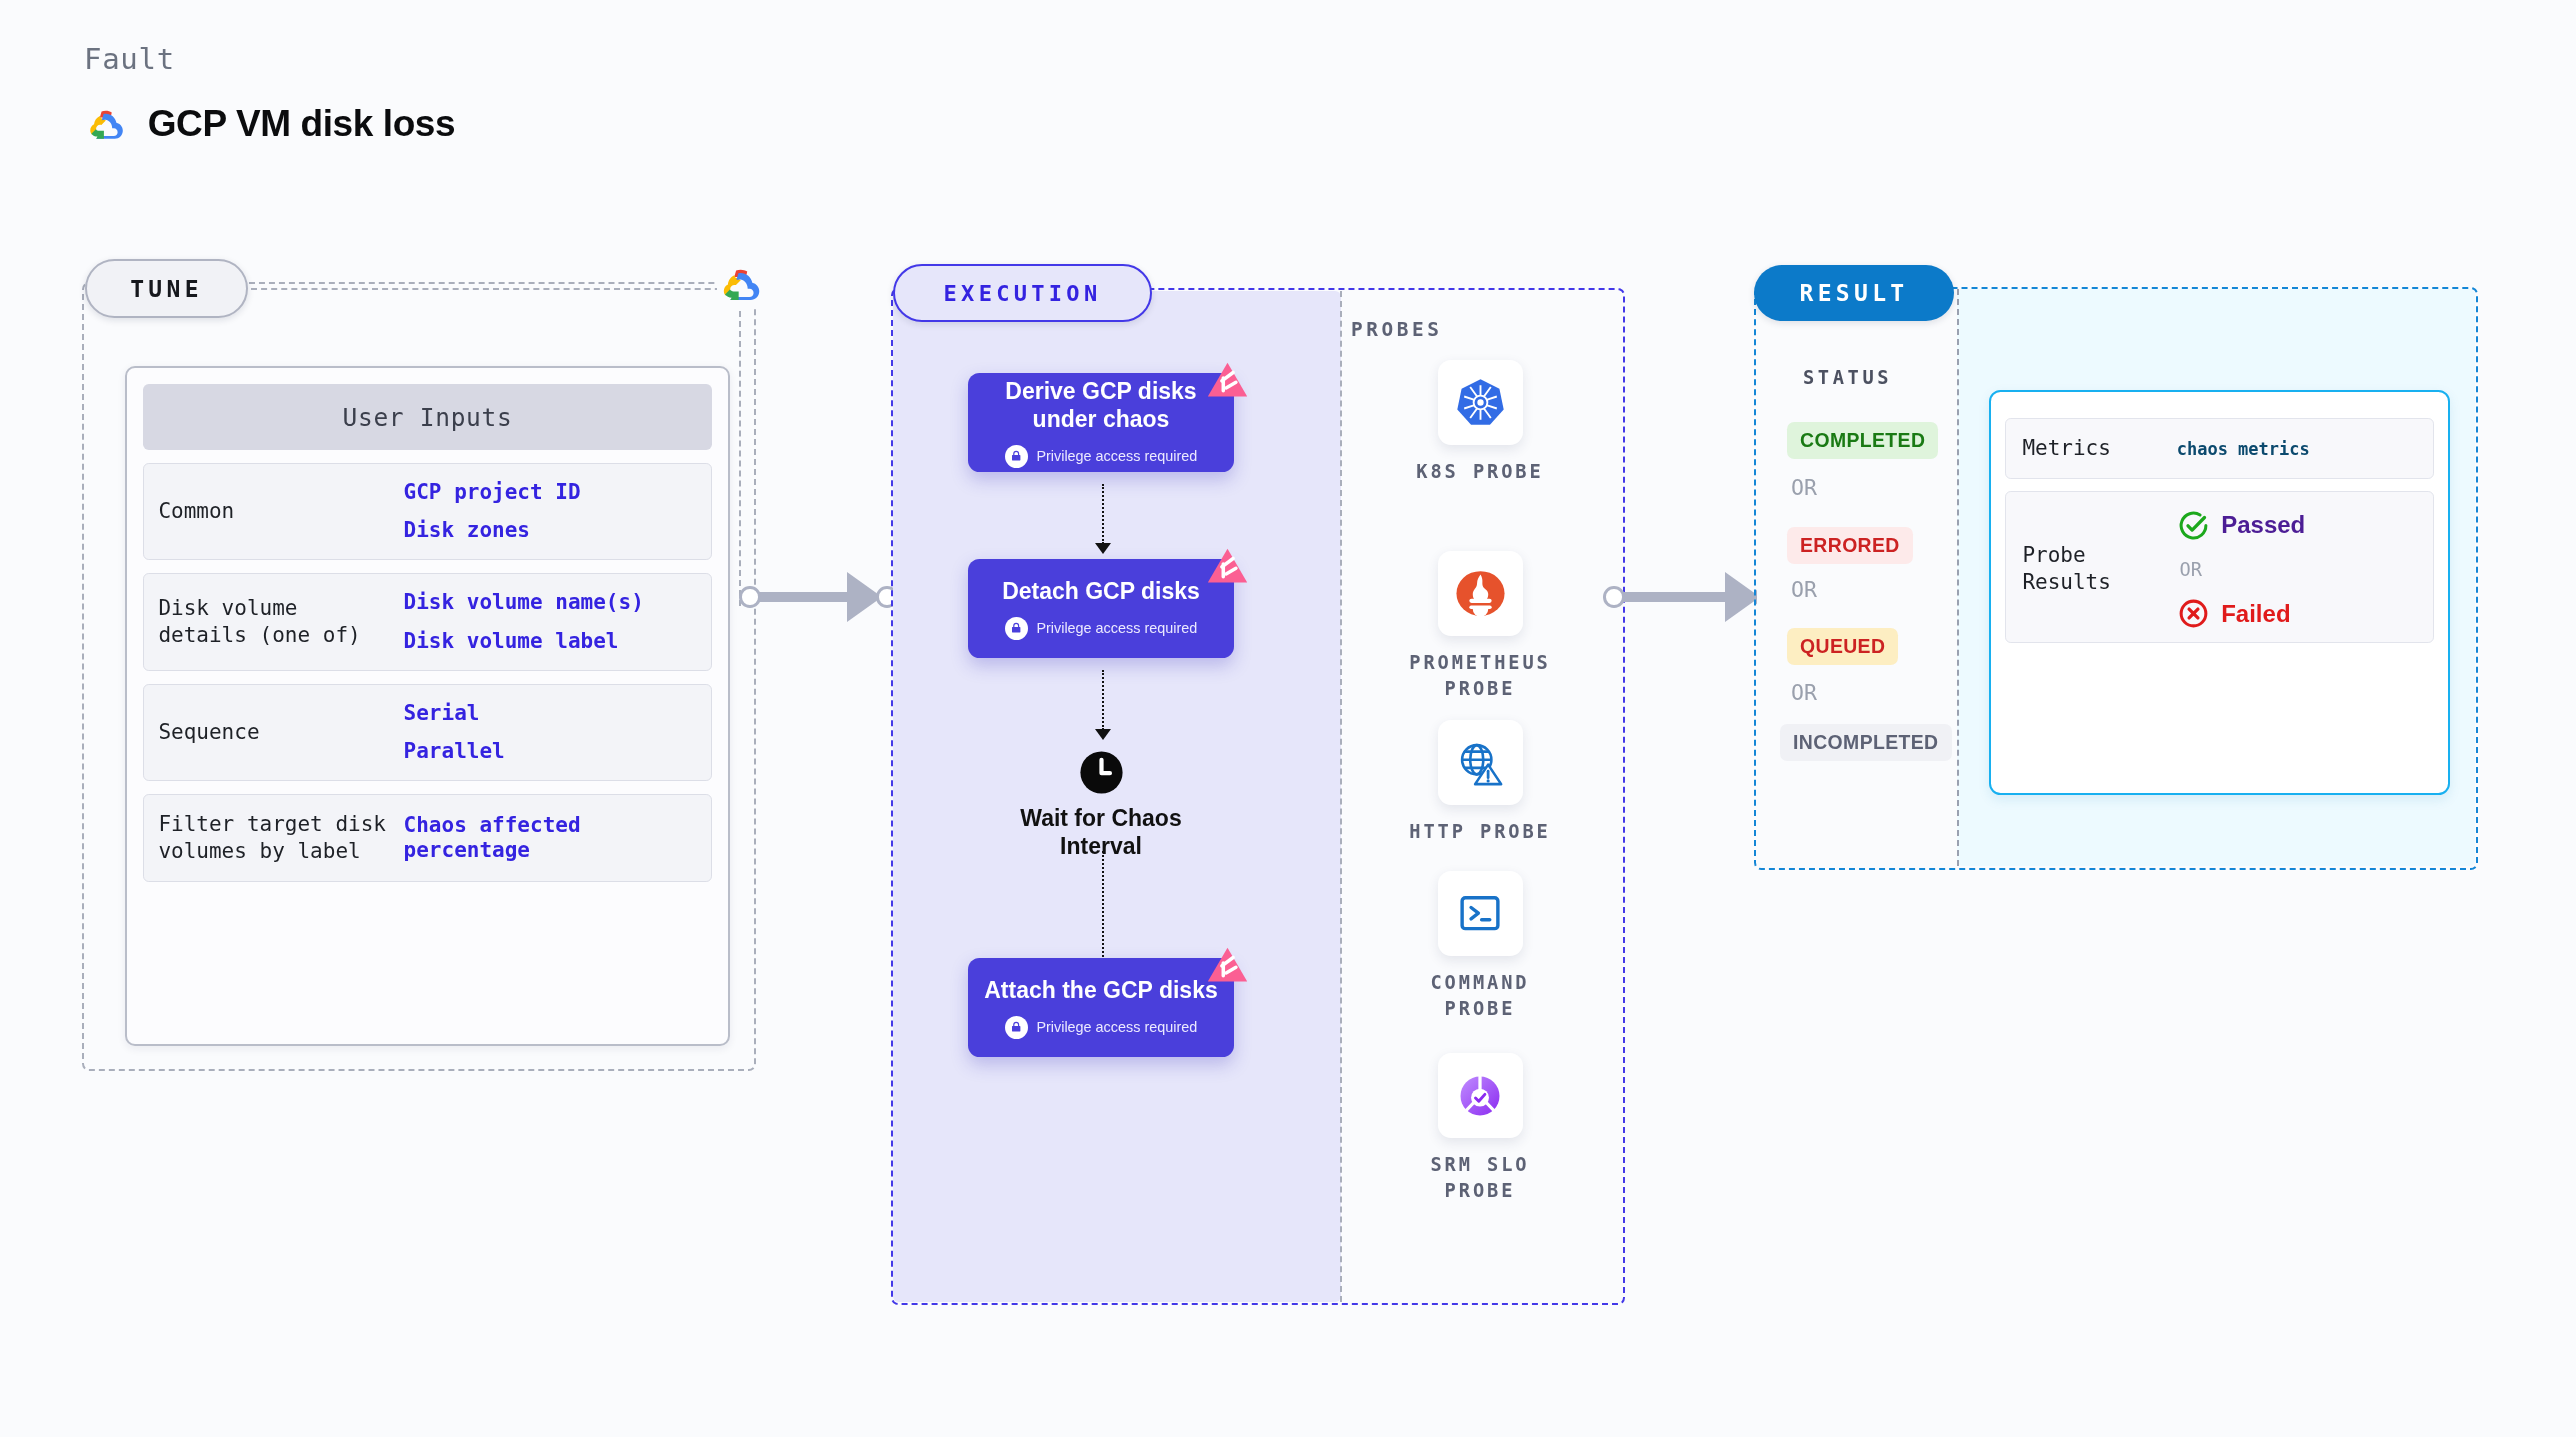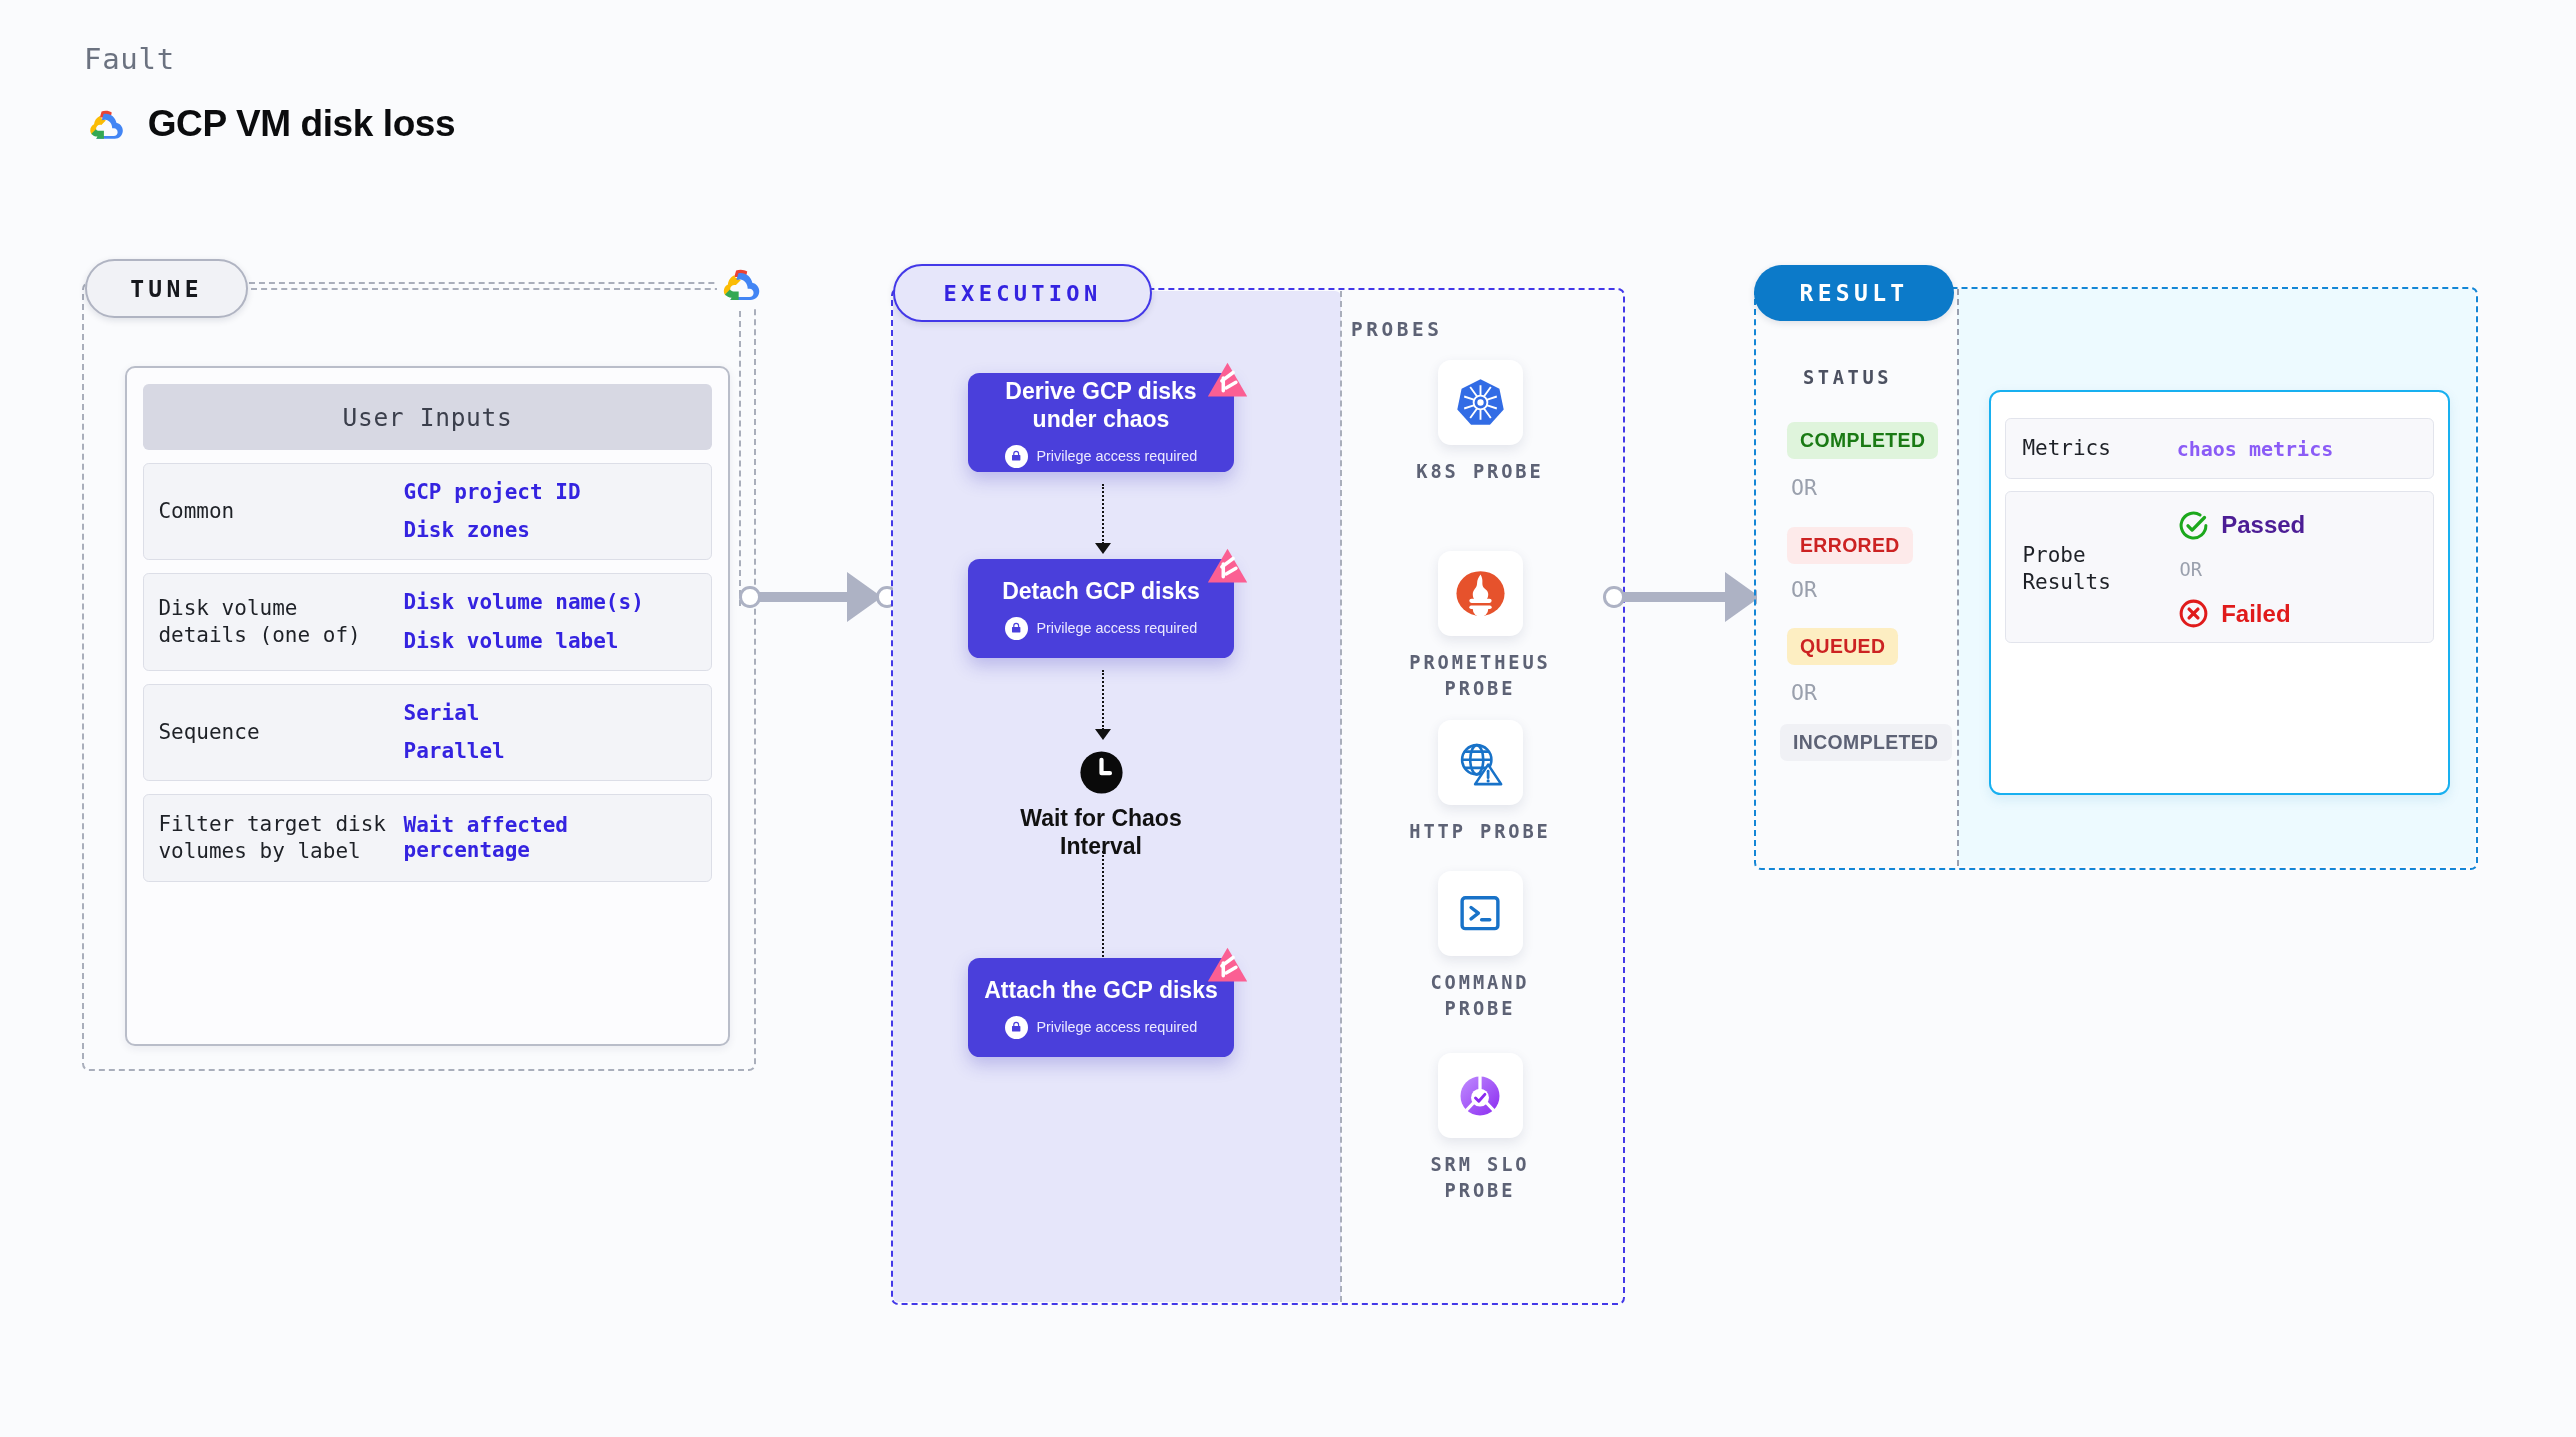--- a/index.html
+++ b/index.html
@@ -152,21 +152,21 @@
   }
   .out-row {
     margin-top: 11.5px; background: #f8f8fb; border: 1.4px solid #e2e4ec; border-radius: 5.8px;
     display: flex; align-items: center; padding: 16px 16px; gap: 17.3px;
   }
   .out-label {
     width: 137px; flex: 0 0 137px;
     font-family: "DejaVu Sans Mono", monospace; font-size: 21px; color: #1e2127; line-height: 1.3;
   }
   .out-metric-val {
-    font-family: "DejaVu Sans Mono", monospace; font-size: 20px; color: #8b5cf6; font-weight: 700;
+    font-family: "DejaVu Sans Mono", monospace; font-size: 17px; color: #0c4a6e; font-weight: 700;
   }
   .pr-vals { display: flex; flex-direction: column; gap: 7.2px; }
   .pr-line { display: flex; align-items: center; gap: 11.5px; }
   .pr-text { font-size: 24px; font-weight: 700; }
   .pr-or { color: #9aa0ad; font-size: 18.7px; font-family: "DejaVu Sans Mono", monospace; }
 
   
   .conn { position: absolute; height: 50px; }
   .conn .bar { position: absolute; top: 20px; left: 10px; height: 10px; background: #adb2c4; }
   .conn .knob {
@@ -237,21 +237,21 @@
       <div class="ui-label">Sequence</div>
       <div class="ui-vals">
         <div class="ui-val">Serial</div>
         <div class="ui-val">Parallel</div>
       </div>
     </div>
 
     <div class="ui-row">
       <div class="ui-label">Filter target disk volumes by label</div>
       <div class="ui-vals">
-        <div class="ui-val">Wait affected percentage</div>
+        <div class="ui-val">Chaos affected percentage</div>
       </div>
     </div>
   </div>
 
   <div class="conn" style="left:739px; top:572px; width:158px;">
     <div class="bar" style="width:115px;"></div>
     <div class="knob" style="left:0px;"></div>
     <div class="head" style="left:108px;"></div>
     <div class="knob" style="left:137px;"></div>
   </div>

